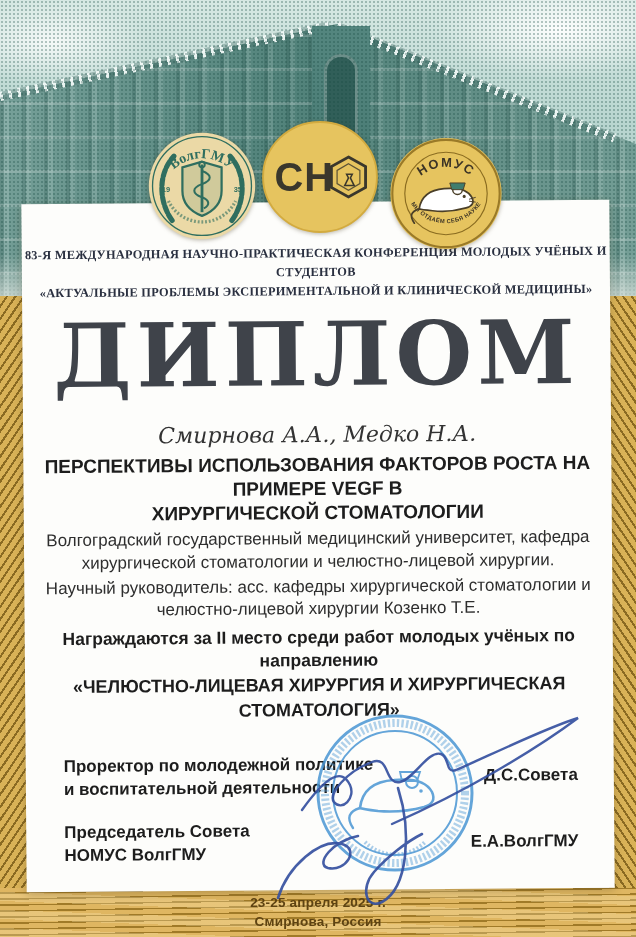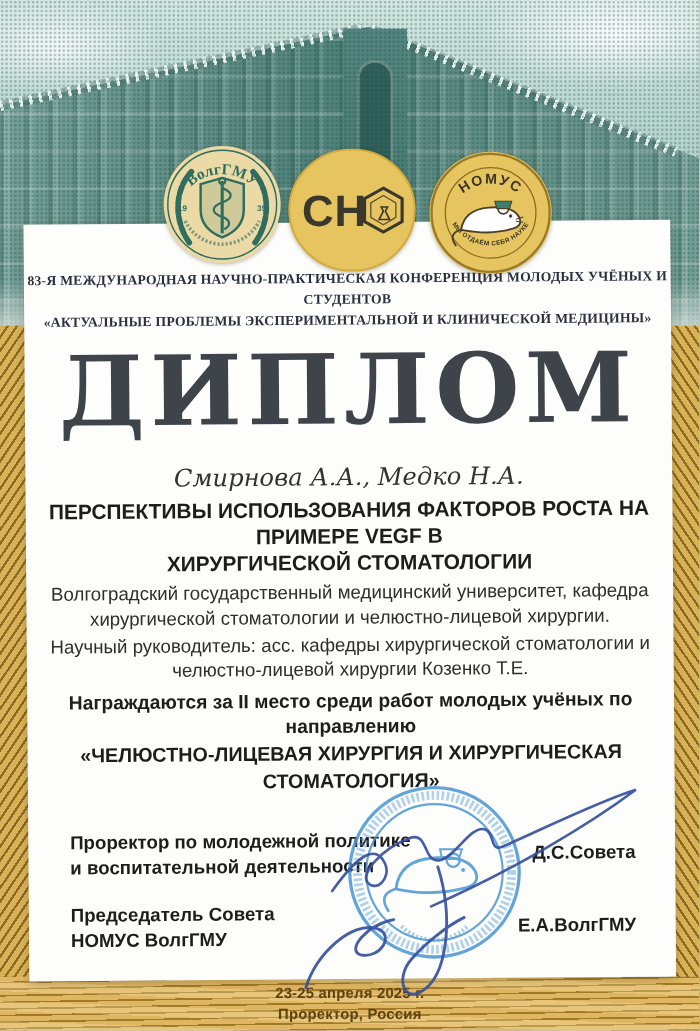--- a/index.html
+++ b/index.html
@@ -77,21 +77,21 @@
   .award-line{font-size:17.5px;font-weight:bold;color:#1d1d1d;margin-top:6px;line-height:1.3;}
   .award-section{font-size:18px;font-weight:bold;color:#1d1d1d;line-height:1.35;margin-top:2px;}
   .sig-block{margin-top:auto;margin-bottom:24px;width:100%;box-sizing:border-box;
     padding:0 36px 0 38px;display:flex;flex-direction:column;gap:20px;}
   .sig-row{display:flex;justify-content:space-between;align-items:center;}
   .sig-role{font-size:17px;font-weight:bold;color:#1d1d1d;text-align:left;line-height:1.35;}
   .sig-name{font-size:17px;font-weight:bold;color:#1d1d1d;text-align:right;white-space:nowrap;}
   
   .logo{position:absolute;z-index:8;}
   .logo-volggmu{left:146px;top:130px;width:112px;height:112px;}
-  .logo-sno{left:261px;top:135px;width:118px;height:112px;}
+  .logo-sno{left:261px;top:121px;width:118px;height:112px;}
   .logo-nomus{left:388px;top:136px;width:116px;height:115px;}
   .logo svg{width:100%;height:100%;display:block;filter:drop-shadow(0 1px 2px rgba(60,50,20,.35));}
   
   .seal-overlay{position:absolute;left:240px;top:690px;width:370px;height:225px;z-index:7;pointer-events:none;}
   .seal-overlay svg{width:100%;height:100%;display:block;}
 </style>
 </head>
 <body>
 
 <div class="photo">
@@ -236,16 +236,16 @@
       <path d="M62,120 C87,85 102,78 110,95 C116,108 102,122 94,112 C88,104 106,82 132,72
                C150,65 144,95 160,92 C174,89 188,60 201,64 C210,67 205,84 216,80
                C240,70 305,38 338,28 C295,60 225,102 152,134" fill="none" stroke="#35509f" stroke-width="2.4" stroke-linecap="round" opacity=".92"></path>
       <path d="M38,208 C48,176 80,148 102,154 C120,159 106,182 88,178 C74,174 94,150 118,146
                M158,98 C172,142 168,198 142,212 C126,220 120,198 134,182 C146,168 166,152 182,144" fill="none" stroke="#35509f" stroke-width="2.6" stroke-linecap="round" opacity=".92"></path>
     </svg>
   </div>
 
   <div class="band-bottom">
     <div class="line">23-25 апреля 2025 г.</div>
-    <div class="line">Проректор, Россия</div>
+    <div class="line">Смирнова, Россия</div>
   </div>
 
 </div>
 
 </body></html>

